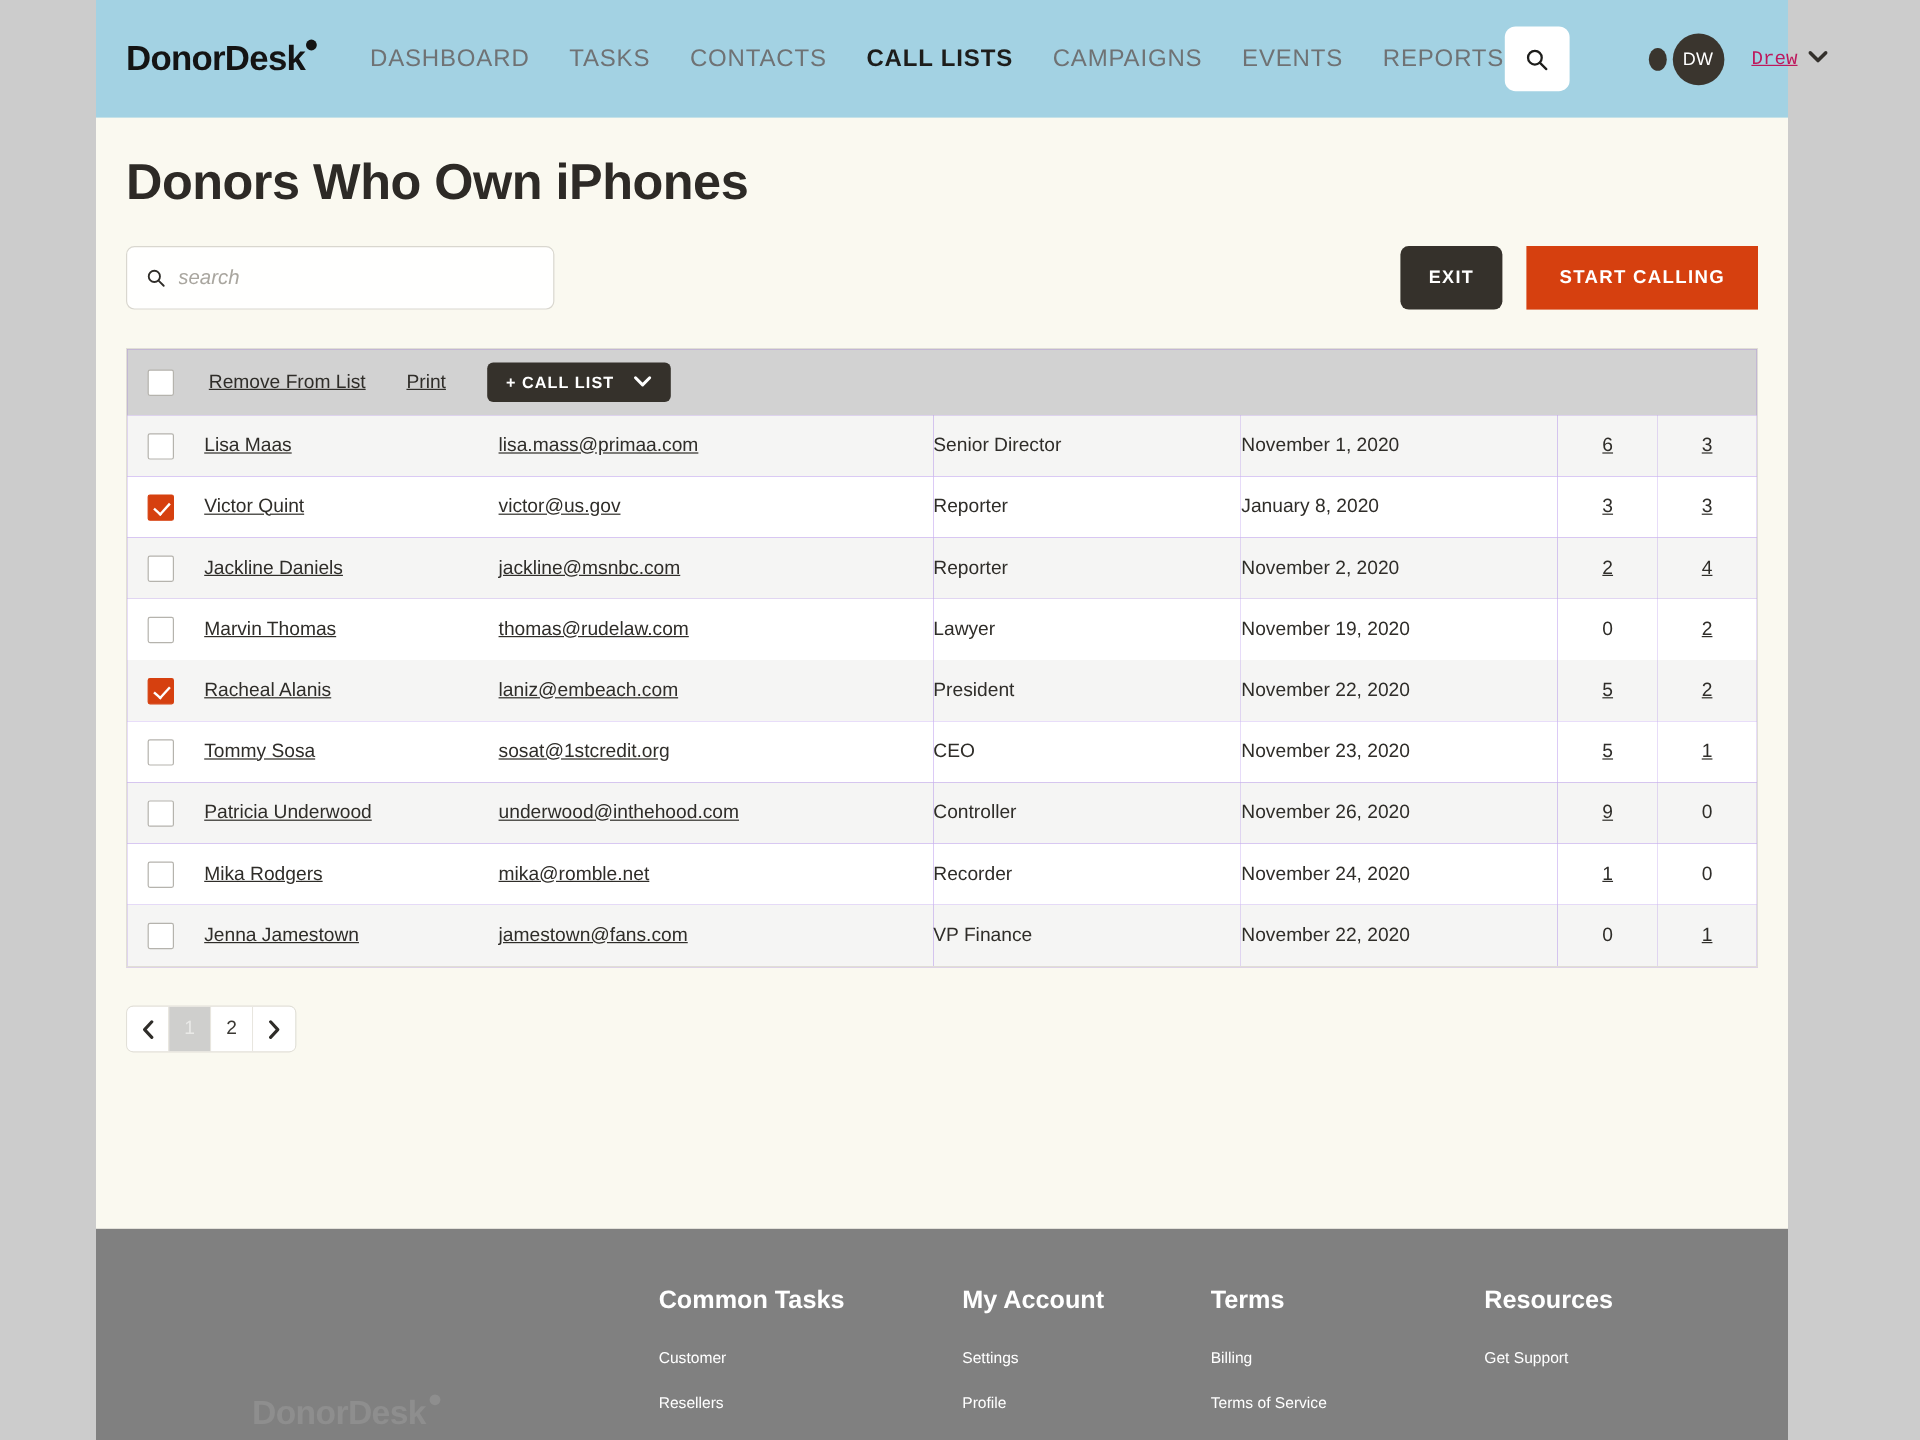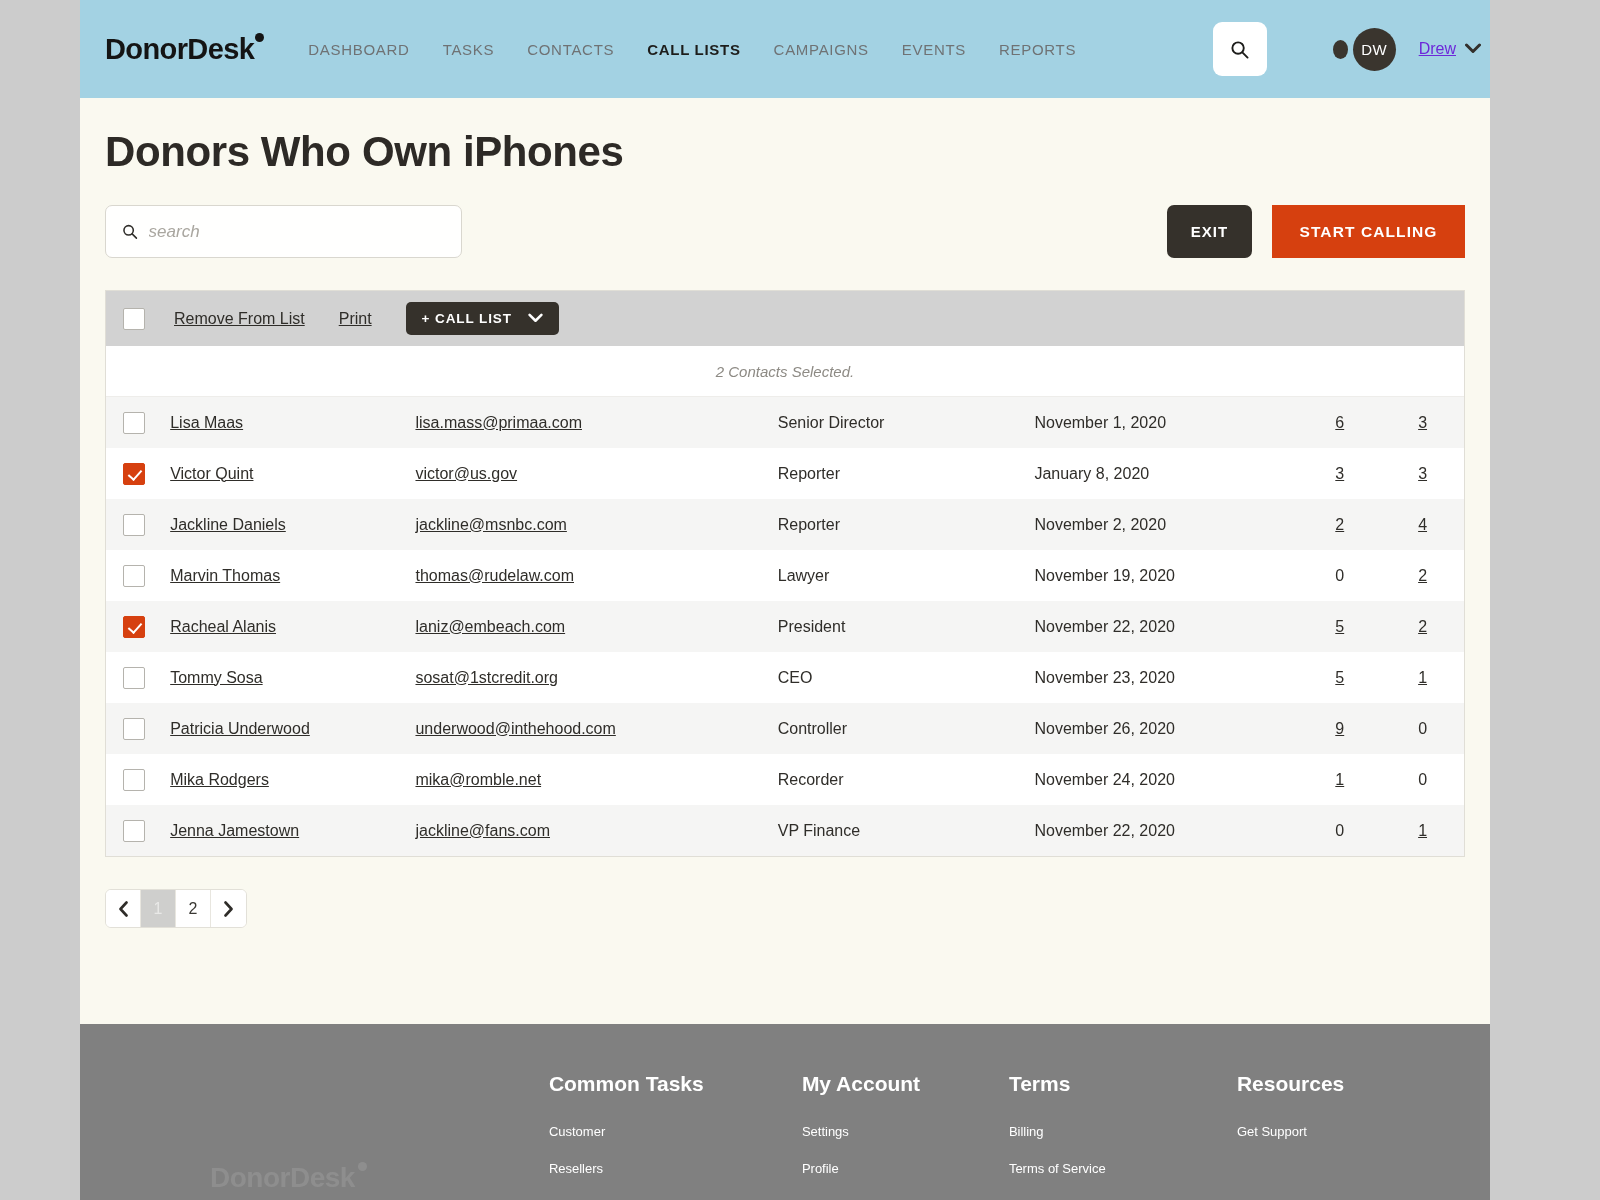--- a/index.html
+++ b/index.html
@@ -41,21 +41,21 @@
     background: #141414;
     right: 2px; top: 0px;
   }
   .mainnav {
     display: flex;
     align-items: center;
     gap: 33px;
     margin-left: 42px;
   }
   .navitem {
-    font-size: 15px;
+    font-size: 20px;
     letter-spacing: 0.7px;
     color: #6f7274;
     text-decoration: none;
     font-weight: 500;
     white-space: nowrap;
   }
   .navitem.active { color: #1d1d1b; font-weight: bold; }
 
   .headright {
     margin-left: auto;
@@ -84,24 +84,25 @@
     background: #3a352e;
     color: #fff;
     font-size: 15px;
     font-weight: 500;
     display: flex; align-items: center; justify-content: center;
     margin-left: 5px;
     letter-spacing: 0.3px;
   }
   .username {
     font-size: 16px;
-    color: #6d28d9;
+    color: #be185d;
     text-decoration: underline;
     margin-left: 23px;
     white-space: nowrap;
+    font-family: Liberation Mono, monospace;
   }
   .caret-down {
     margin-left: 9px;
     display: inline-block;
   }
 
   
   .content { padding: 0 25px; }
   .pagetitle {
     font-size: 42px;
@@ -395,21 +396,20 @@
         <button class="calllistbtn">
           <span>+ CALL LIST</span>
           <span>
             <svg width="15" height="10" viewBox="0 0 16 11">
                 <path d="M1.5 2 L8 8.5 L14.5 2" fill="none" stroke="#ffffff" stroke-width="2.8" stroke-linecap="round" stroke-linejoin="round"></path>
               </svg>
           </span>
         </button>
       </div>
 
-      <div class="selectnote">2 Contacts Selected.</div>
 
       <table>
         <tbody id="rows">
             <tr class="odd">
               <td class="c-check">
                 <div class="cb"></div>
               </td>
               <td class="c-name"><a class="link" href="#">Lisa Maas</a></td>
               <td class="c-email"><a class="link" href="#">lisa.mass@primaa.com</a></td>
               <td class="c-title">Senior Director</td>
@@ -492,21 +492,21 @@
               <td class="c-title">Recorder</td>
               <td class="c-date">November 24, 2020</td>
               <td class="c-n1"><a class="link" href="#">1</a></td>
               <td class="c-n2"><span class="plain">0</span></td>
             </tr>
             <tr class="odd">
               <td class="c-check">
                 <div class="cb"></div>
               </td>
               <td class="c-name"><a class="link" href="#">Jenna Jamestown</a></td>
-              <td class="c-email"><a class="link" href="#">jackline@fans.com</a></td>
+              <td class="c-email"><a class="link" href="#">jamestown@fans.com</a></td>
               <td class="c-title">VP Finance</td>
               <td class="c-date">November 22, 2020</td>
               <td class="c-n1"><span class="plain">0</span></td>
               <td class="c-n2"><a class="link" href="#">1</a></td>
             </tr>
           </tbody>
       </table>
     </div>
 
     

